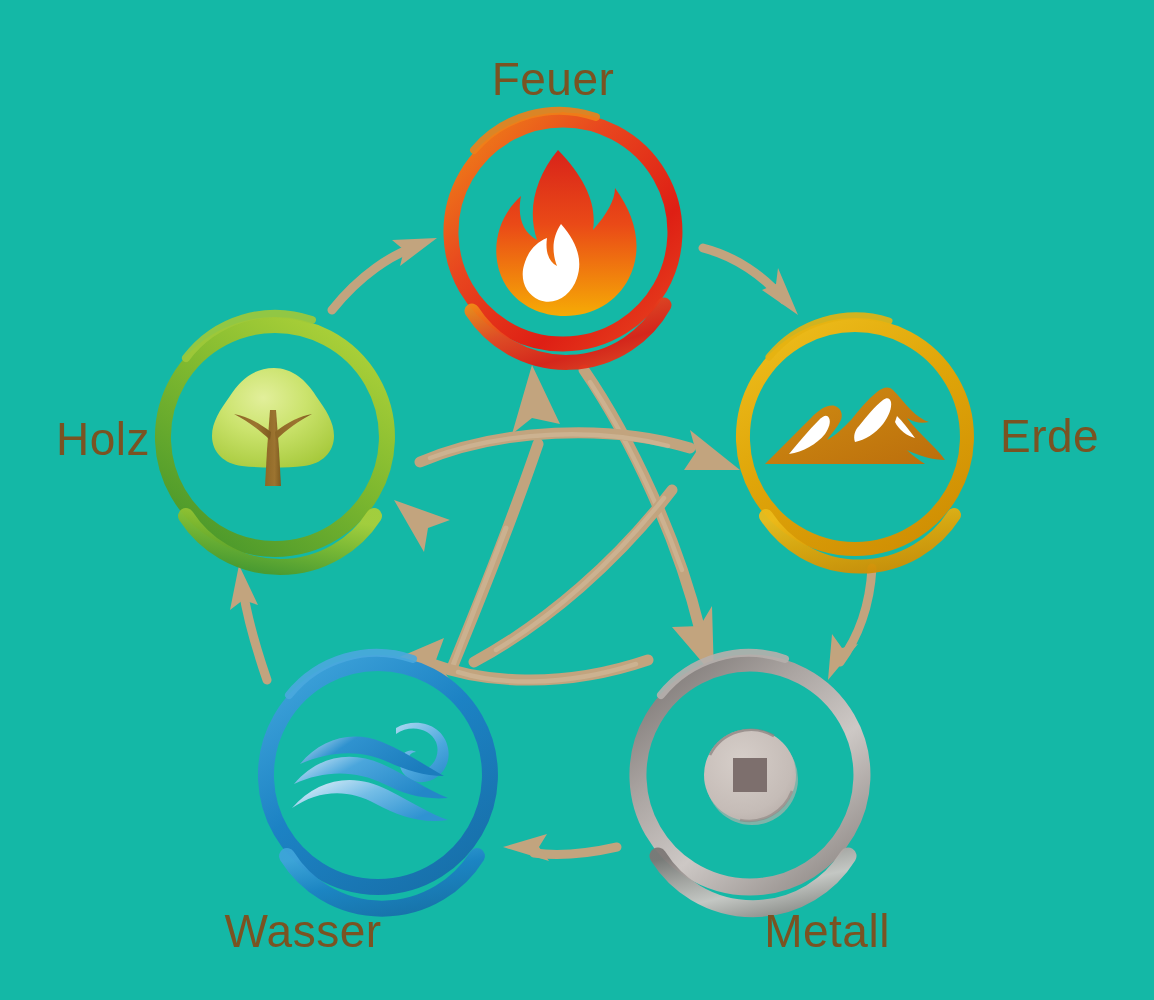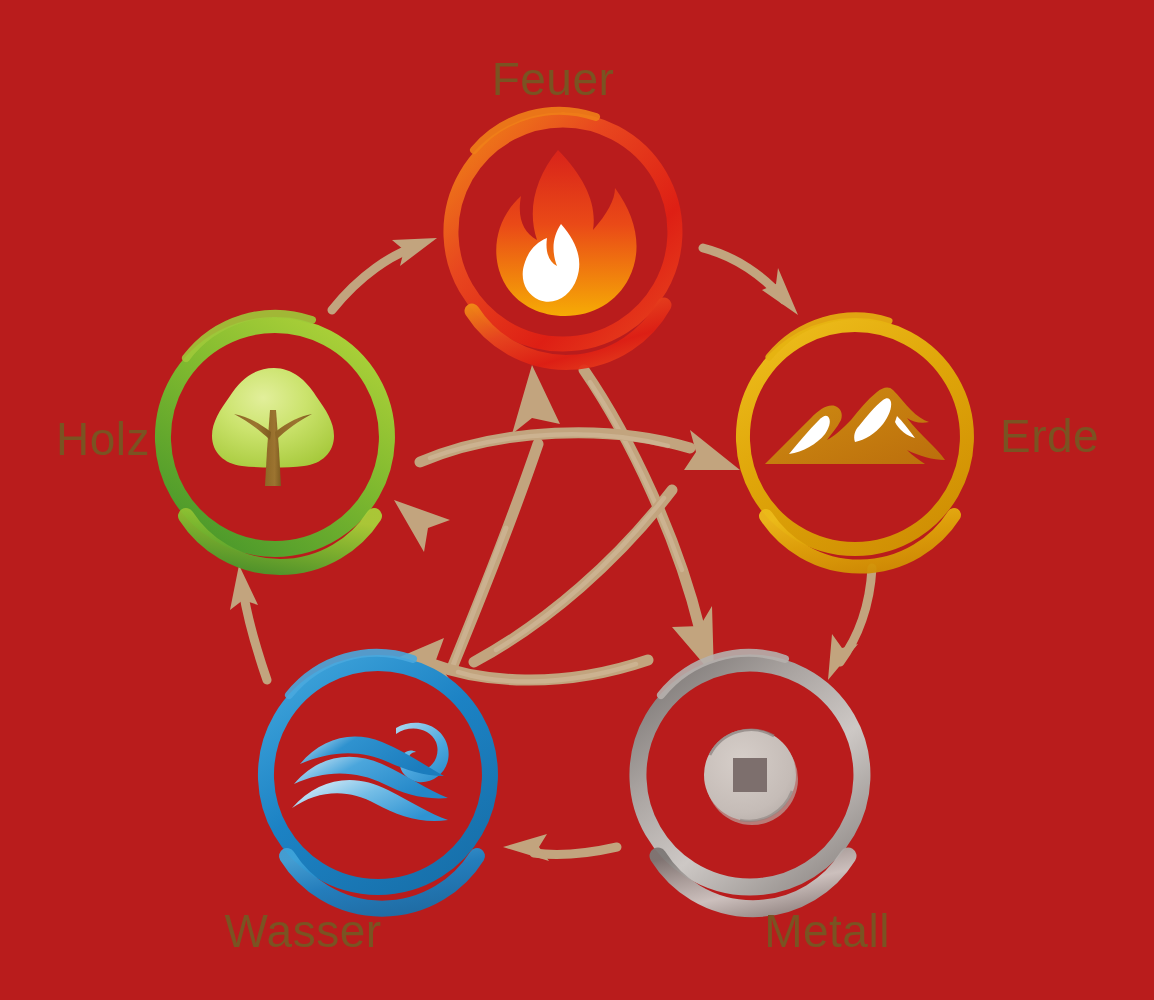--- a/index.html
+++ b/index.html
@@ -10,21 +10,21 @@
   body {
     width: 1154px;
     height: 1000px;
     overflow: hidden;
     font-family: "Liberation Sans", sans-serif;
   }
   #stage {
     position: relative;
     width: 1154px;
     height: 1000px;
-    background: #b91c1c;
+    background: #14b8a6;
   }
   #diagram {
     position: absolute;
     left: 0;
     top: 0;
     width: 1154px;
     height: 1000px;
   }
   .el-label {
     font-family: "Liberation Sans", sans-serif;

